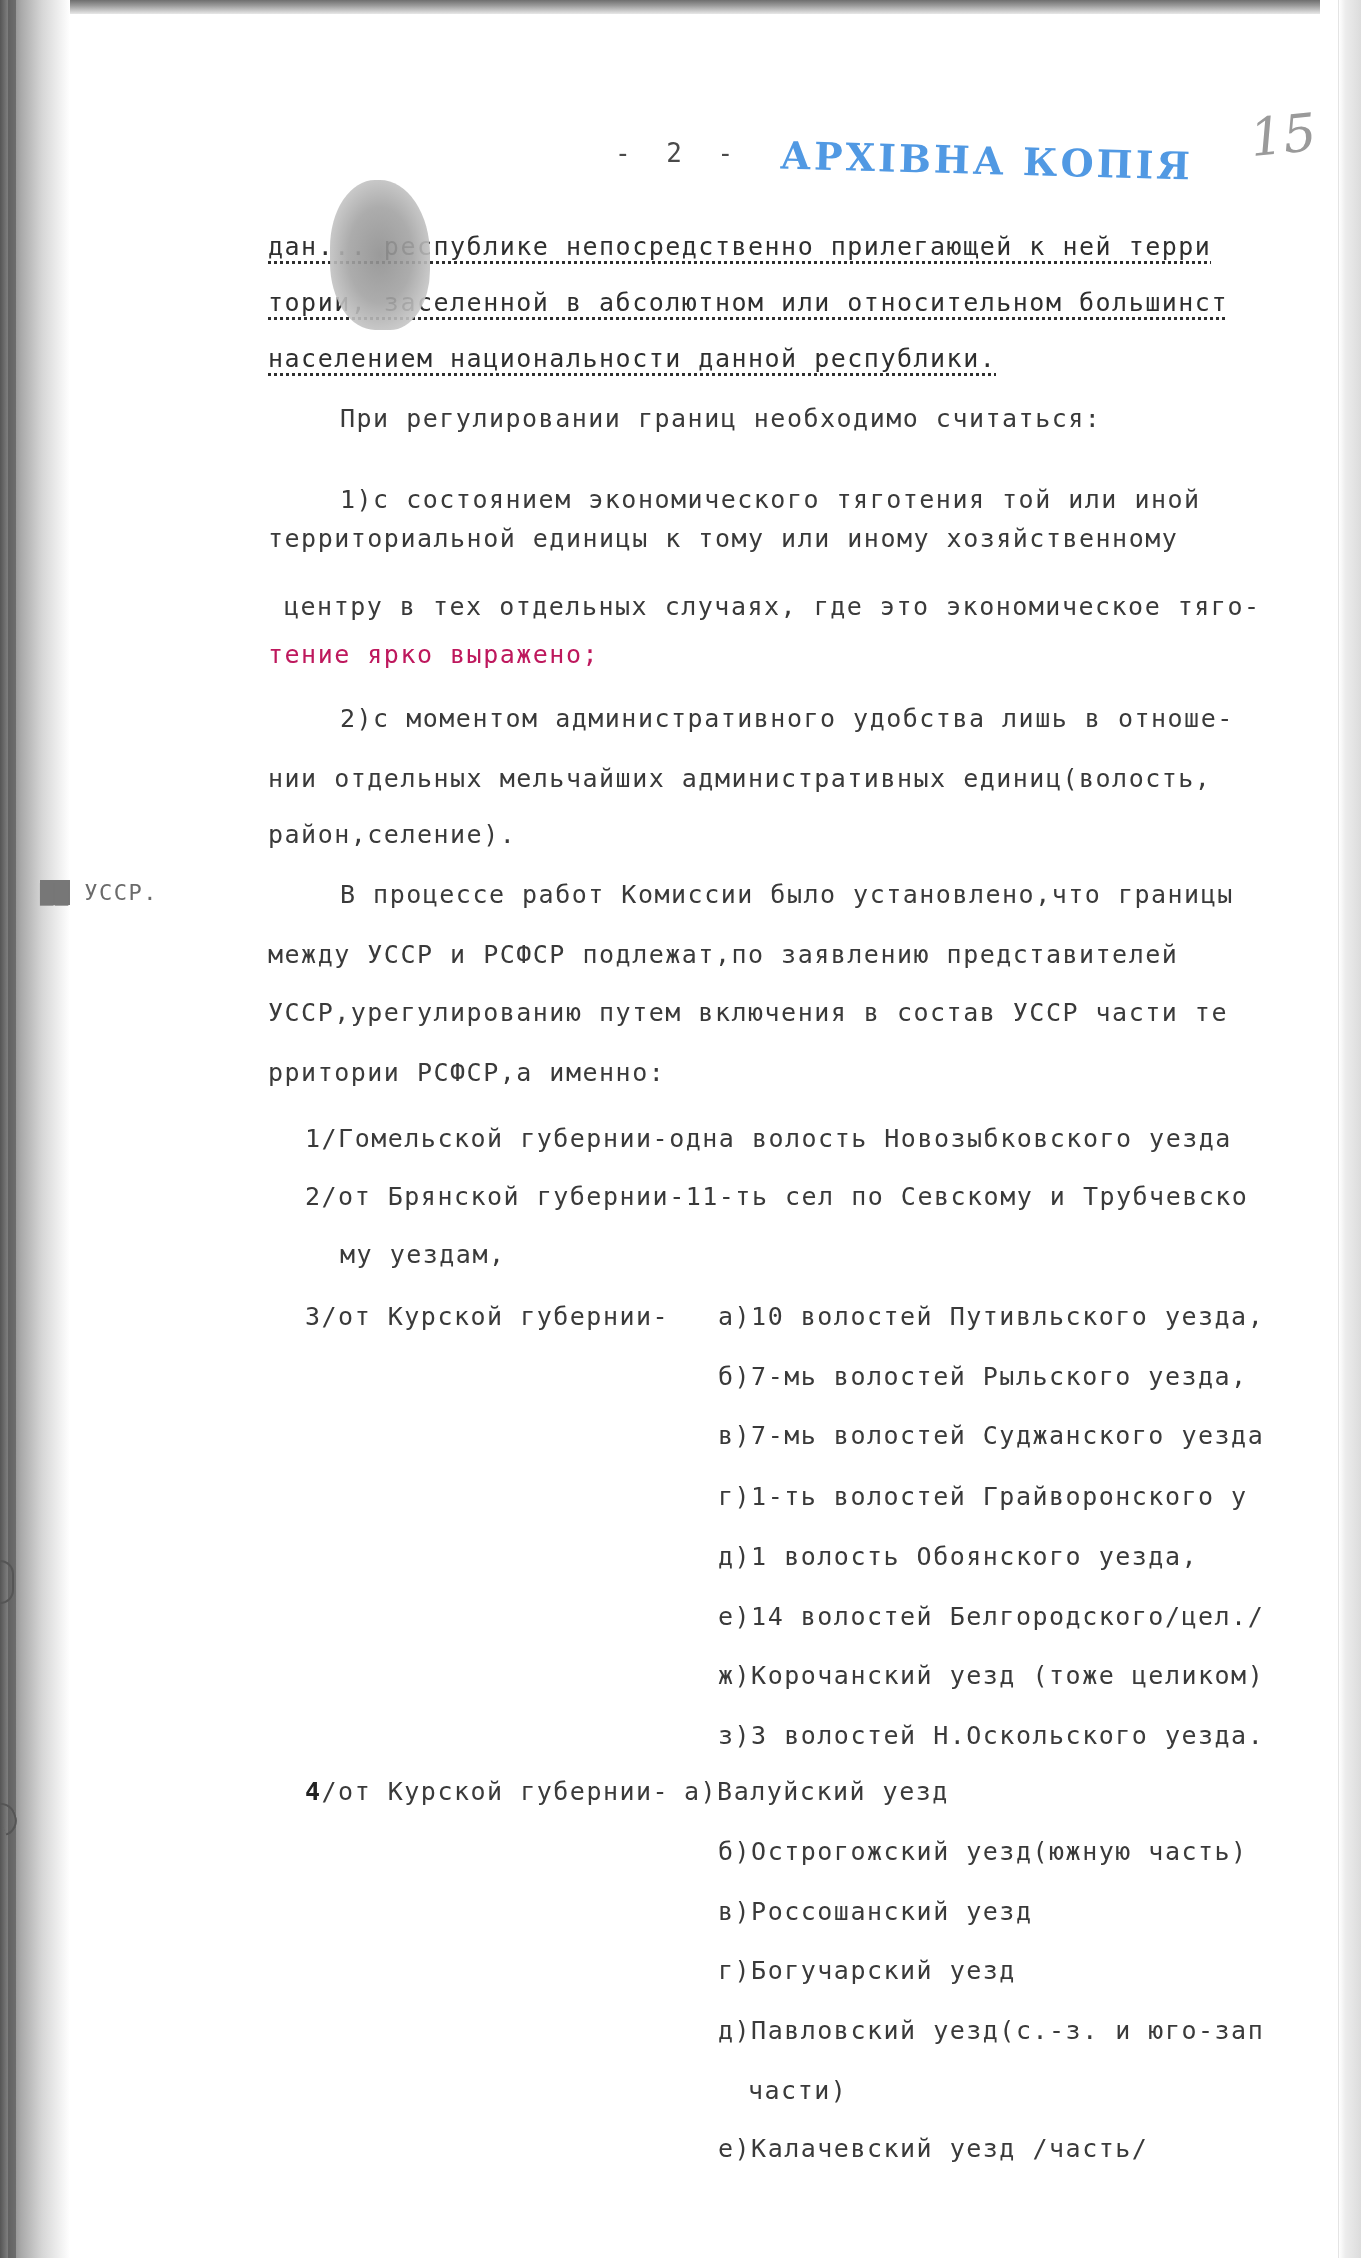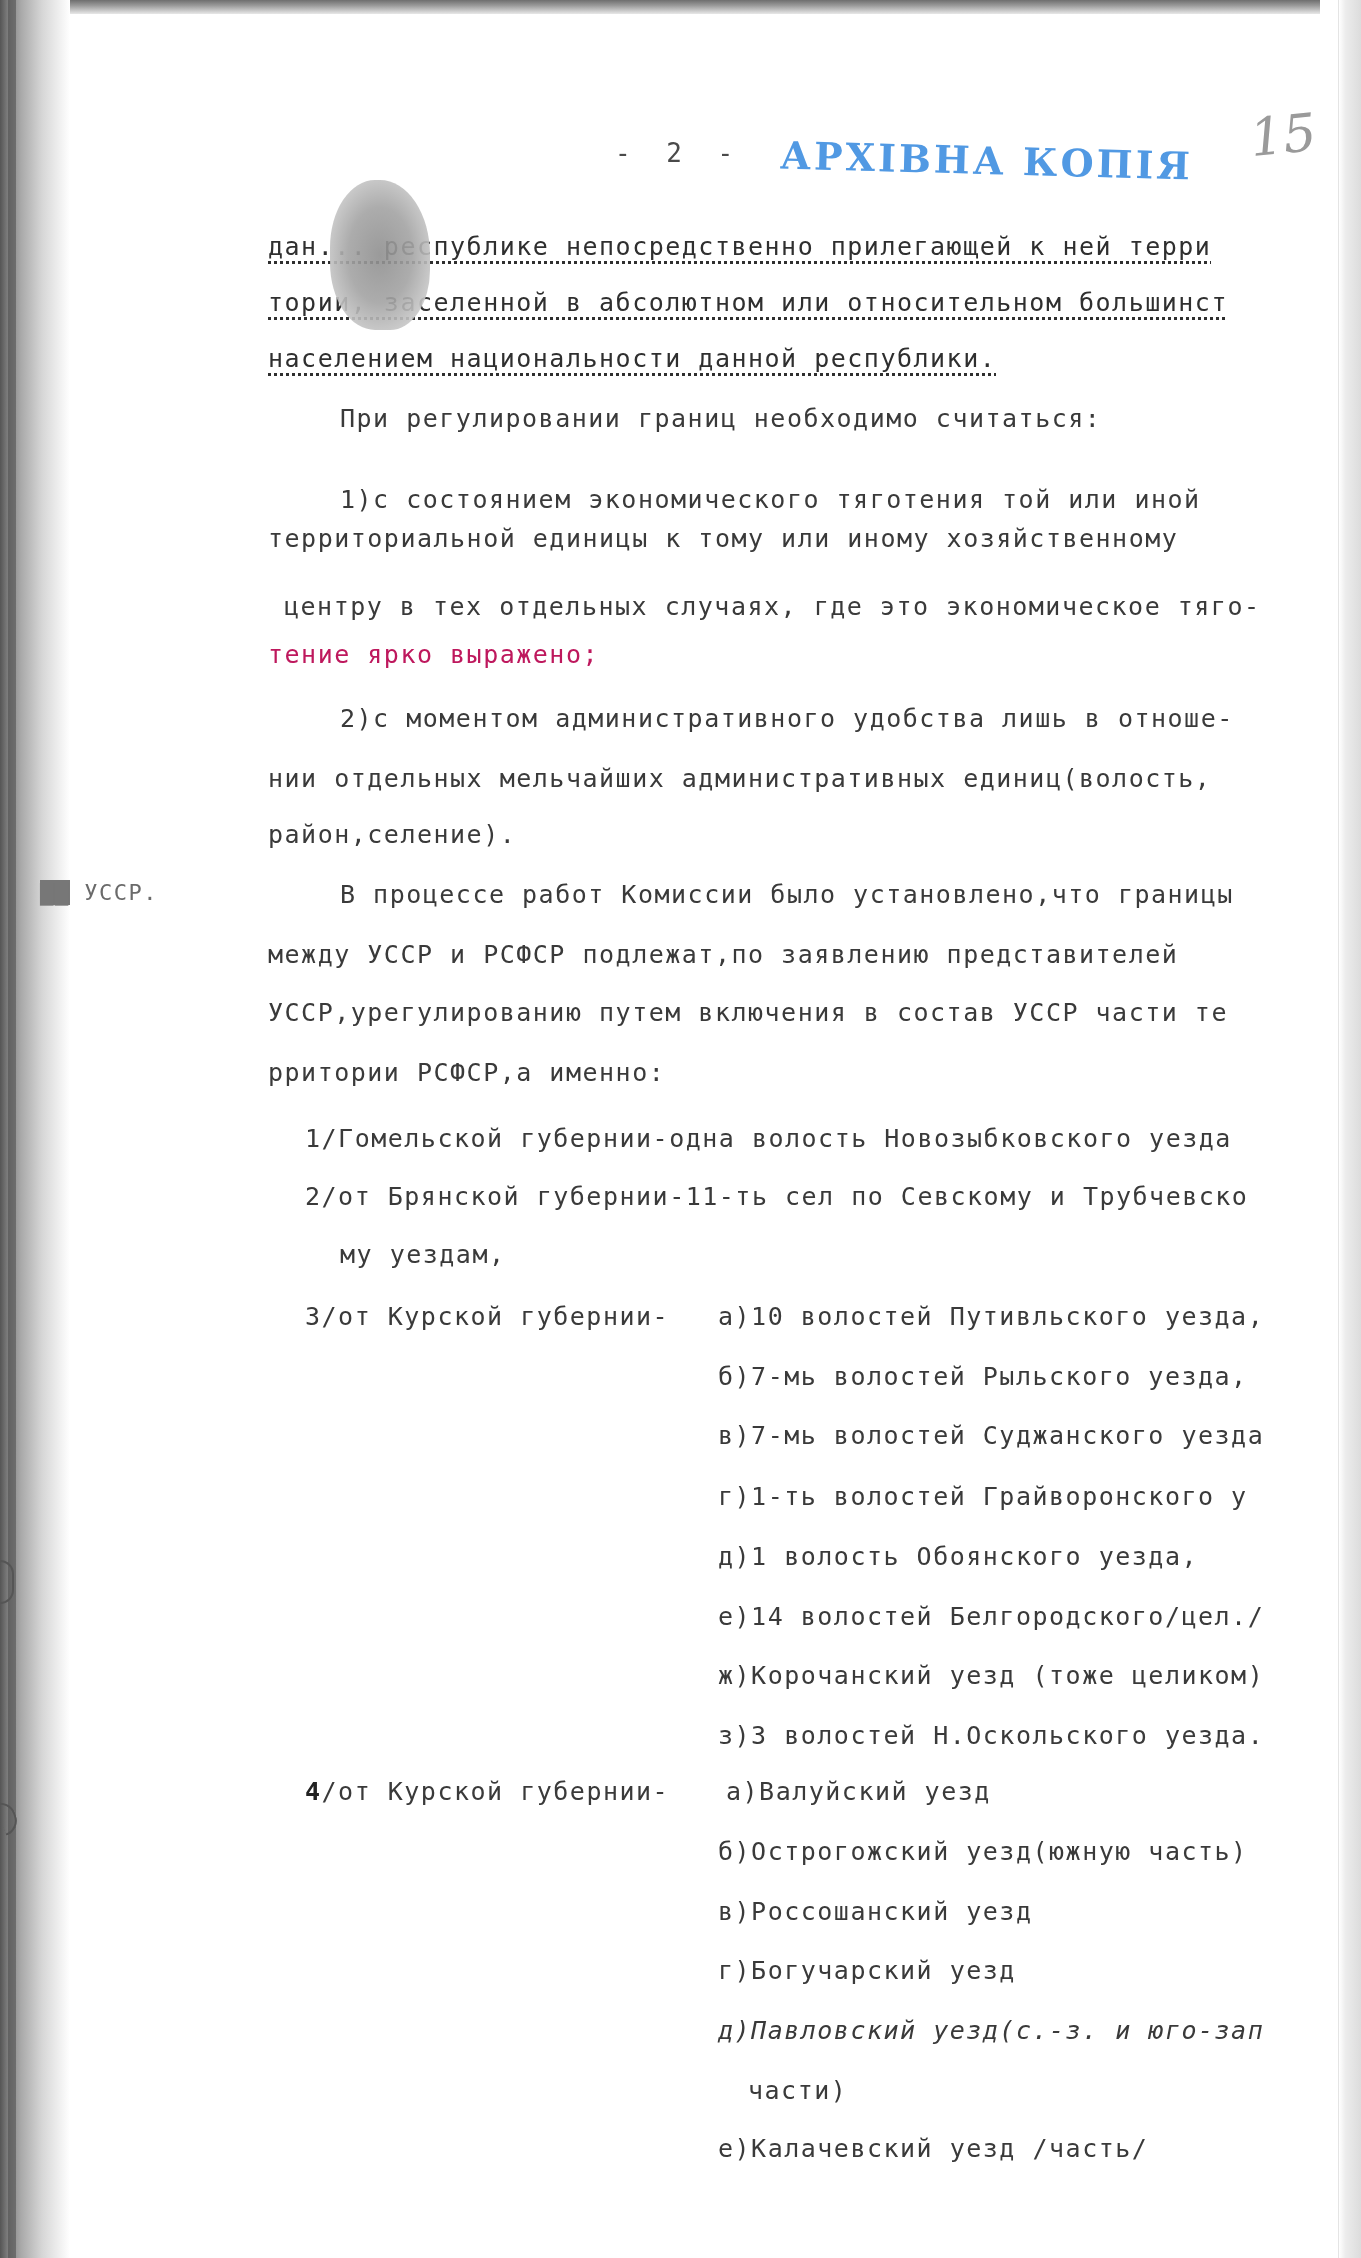--- a/index.html
+++ b/index.html
@@ -105,19 +105,19 @@
 <div class="line" style="left:718px; top:1302px;">а)10 волостей Путивльского уезда,</div>
 <div class="line" style="left:718px; top:1362px;">б)7-мь волостей Рыльского уезда,</div>
 <div class="line" style="left:718px; top:1421px;">в)7-мь волостей Суджанского уезда</div>
 <div class="line" style="left:718px; top:1482px;">г)1-ть волостей Грайворонского у</div>
 <div class="line" style="left:718px; top:1542px;">д)1 волость Обоянского уезда,</div>
 <div class="line" style="left:718px; top:1602px;">е)14 волостей Белгородского/цел./</div>
 <div class="line" style="left:718px; top:1661px;">ж)Корочанский уезд (тоже целиком)</div>
 <div class="line" style="left:718px; top:1721px;">з)3 волостей Н.Оскольского уезда.</div>
 
 <div class="line" style="left:305px; top:1777px;"><span class="pen-mark">4</span><span>/от Курской губернии-</span></div>
-<div class="line" style="left:726px; top:1777px;">а)Валуйский уезд</div>
+<div class="line" style="left:684px; top:1777px;">а)Валуйский уезд</div>
 <div class="line" style="left:718px; top:1837px;">б)Острогожский уезд(южную часть)</div>
 <div class="line" style="left:718px; top:1897px;">в)Россошанский уезд</div>
 <div class="line" style="left:718px; top:1956px;">г)Богучарский уезд</div>
-<div class="line" style="left:718px; top:2016px;font-style:italic;">д)Павловский уезд(с.-з. и юго-зап</div>
+<div class="line" style="left:718px; top:2016px;">д)Павловский уезд(с.-з. и юго-зап</div>
 <div class="line" style="left:748px; top:2076px;">части)</div>
 <div class="line" style="left:718px; top:2134px;">е)Калачевский уезд /часть/</div>
 
 </body></html>

